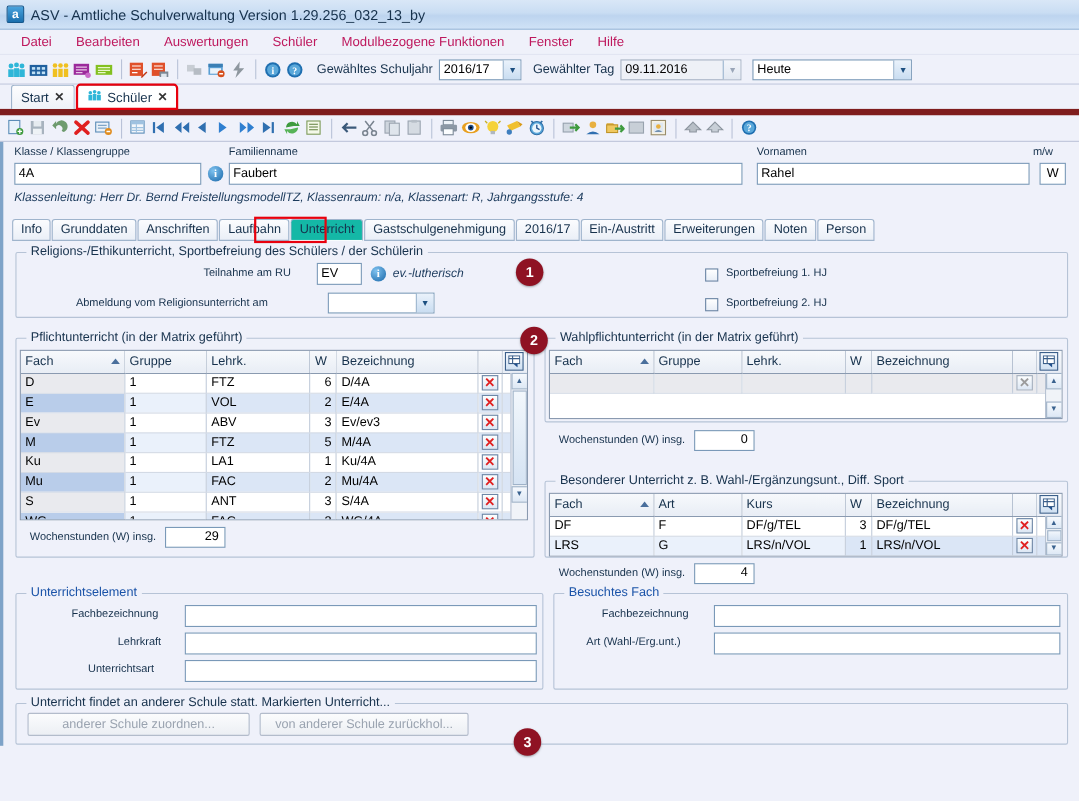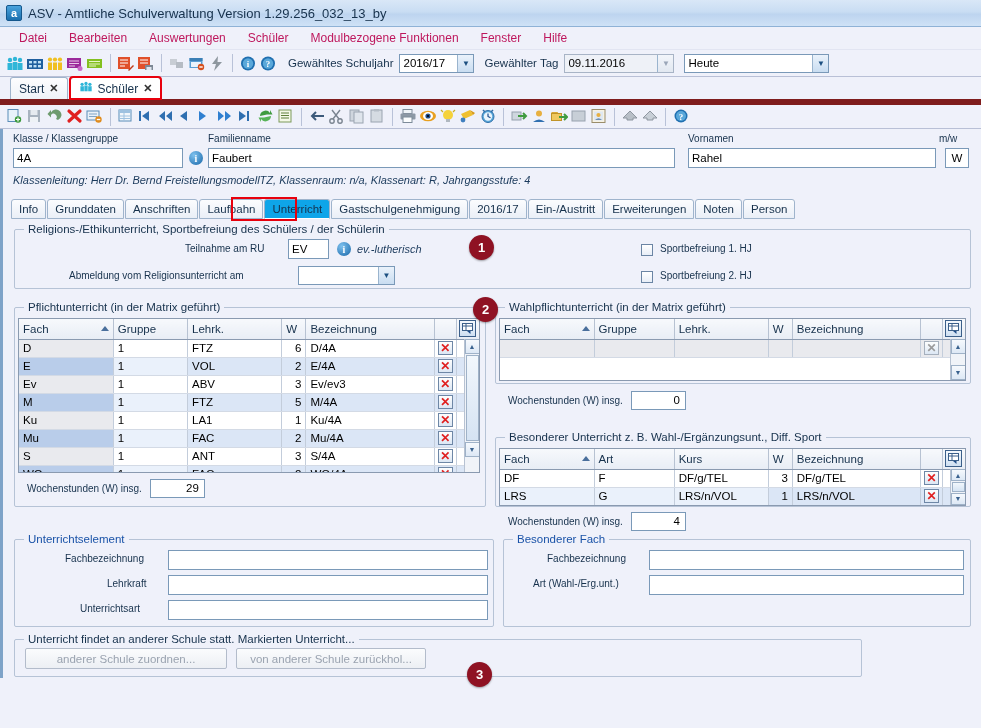--- a/index.html
+++ b/index.html
@@ -101,21 +101,21 @@
   }
   .klinfo{ font-style:italic;font-size:11px;color:#1b3a5c;}
   
   #innertabs{ display:flex; align-items:flex-end; padding-left:8px;}
   .itab{
     height:20px;display:flex;align-items:center;padding:0 7px;
     border:1px solid #9fb4cc;border-radius:3px 3px 0 0;
     background:linear-gradient(#fbfcfe,#eaeff7);
     font-size:11.5px;color:#16314c;margin-right:1px;
   }
-  .itab.active{ background:#0ea5e9;border-bottom-color:#fff;}
+  .itab.active{ background:#14b8a6;border-bottom-color:#fff;}
   .itab-hl{ position:relative; }
   .hlbox{
     position:absolute; border:2px solid #e8000d; pointer-events:none;
   }
   
   .group{
     position:absolute;
     border:1px solid #b6c3d6;
     border-radius:2px;
   }
@@ -875,30 +875,30 @@
     <input class="tinput" style="position: absolute; left: 153px; top: 10px; width: 320px;" value="">
 
     <span class="flabel" style="position:absolute;left:92px;top:38px;">Lehrkraft</span>
     <input class="tinput" style="position: absolute; left: 153px; top: 35px; width: 320px;" value="">
 
     <span class="flabel" style="position:absolute;left:65px;top:63px;">Unterrichtsart</span>
     <input class="tinput" style="position: absolute; left: 153px; top: 60px; width: 320px;" value="">
   </div>
 
   <div class="group" style="left:500px;top:410px;width:468px;height:88px;">
-    <span class="legend blue">Besonderer Fach</span>
+    <span class="legend blue">Besuchtes Fach</span>
 
     <span class="flabel" style="position:absolute;left:43px;top:13px;">Fachbezeichnung</span>
     <input class="tinput" style="position: absolute; left: 145px; top: 10px; width: 315px;" value="">
 
     <span class="flabel" style="position:absolute;left:29px;top:38px;">Art (Wahl-/Erg.unt.)</span>
     <input class="tinput" style="position: absolute; left: 145px; top: 35px; width: 315px;" value="">
   </div>
 
-  <div class="group" style="left:11px;top:510px;width:848px;height:38px;">
+  <div class="group" style="left:11px;top:510px;width:957px;height:38px;">
     <span class="legend">Unterricht findet an anderer Schule statt. Markierten Unterricht...</span>
     <div class="btn" style="position:absolute;left:10px;top:8px;width:202px;">anderer Schule zuordnen...</div>
     <div class="btn" style="position:absolute;left:221px;top:8px;width:190px;">von anderer Schule zurückhol...</div>
   </div>
 
   <div class="badge" style="left:466px;top:106px;">1</div>
   <div class="badge" style="left:470px;top:168px;">2</div>
   <div class="badge" style="left:464px;top:533px;">3</div>
 
 </div>

